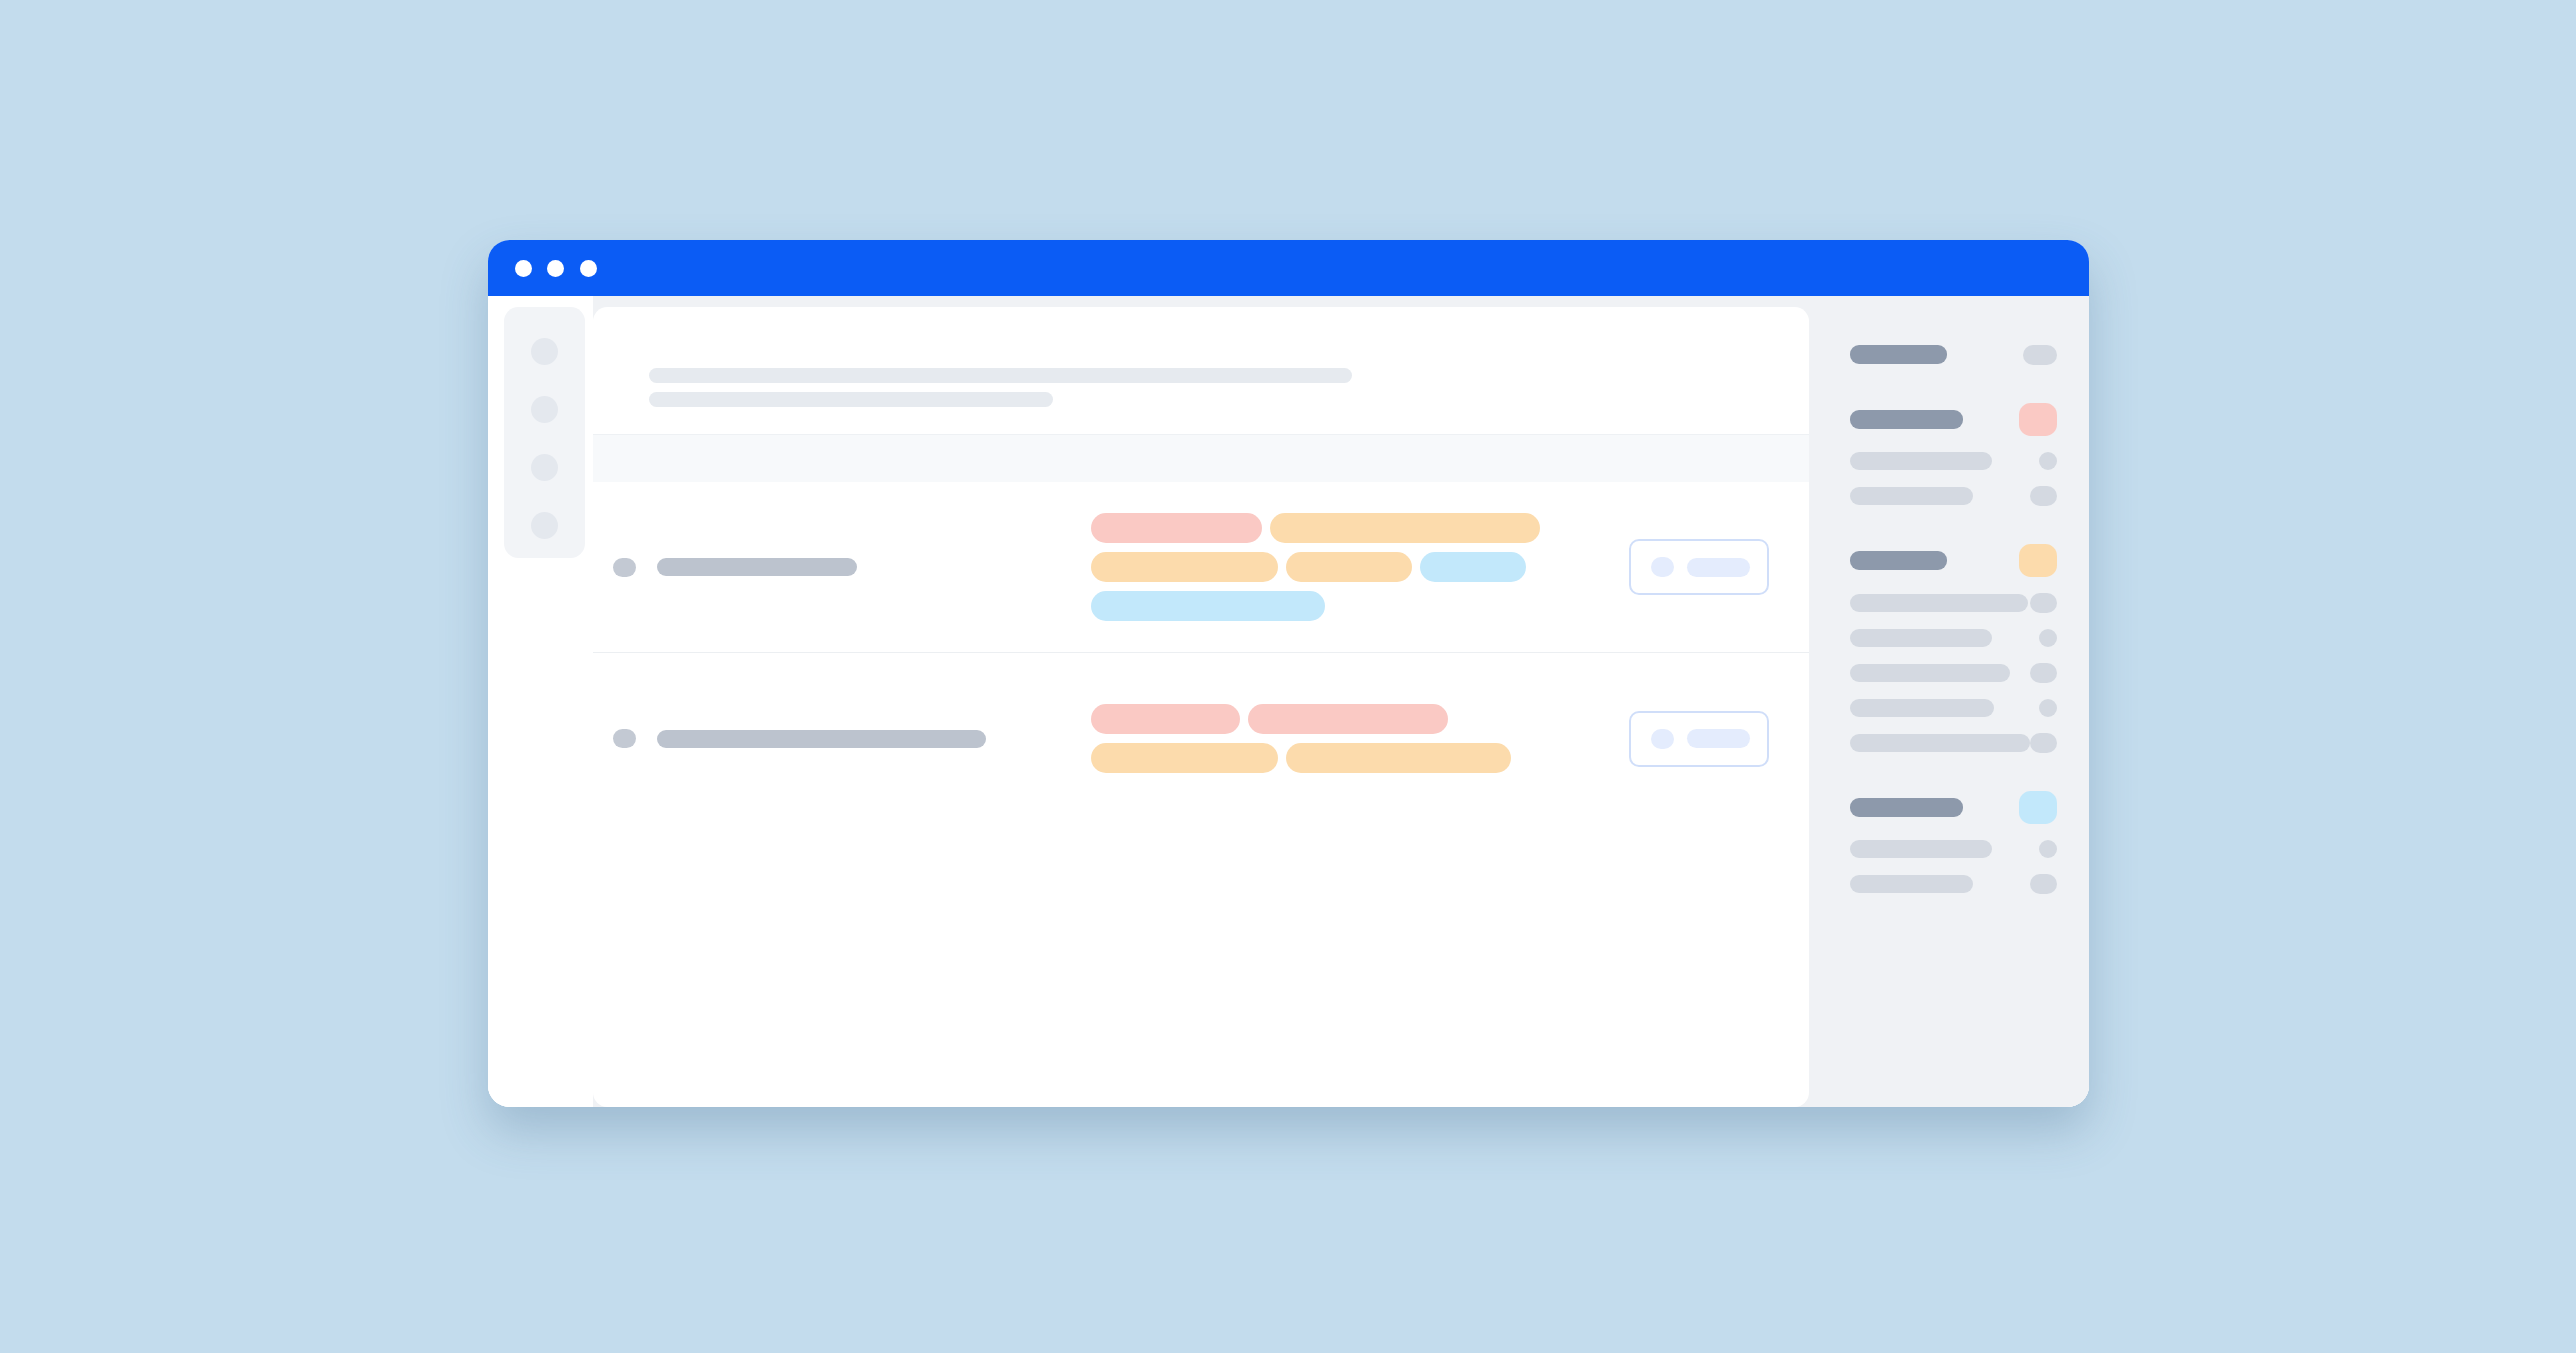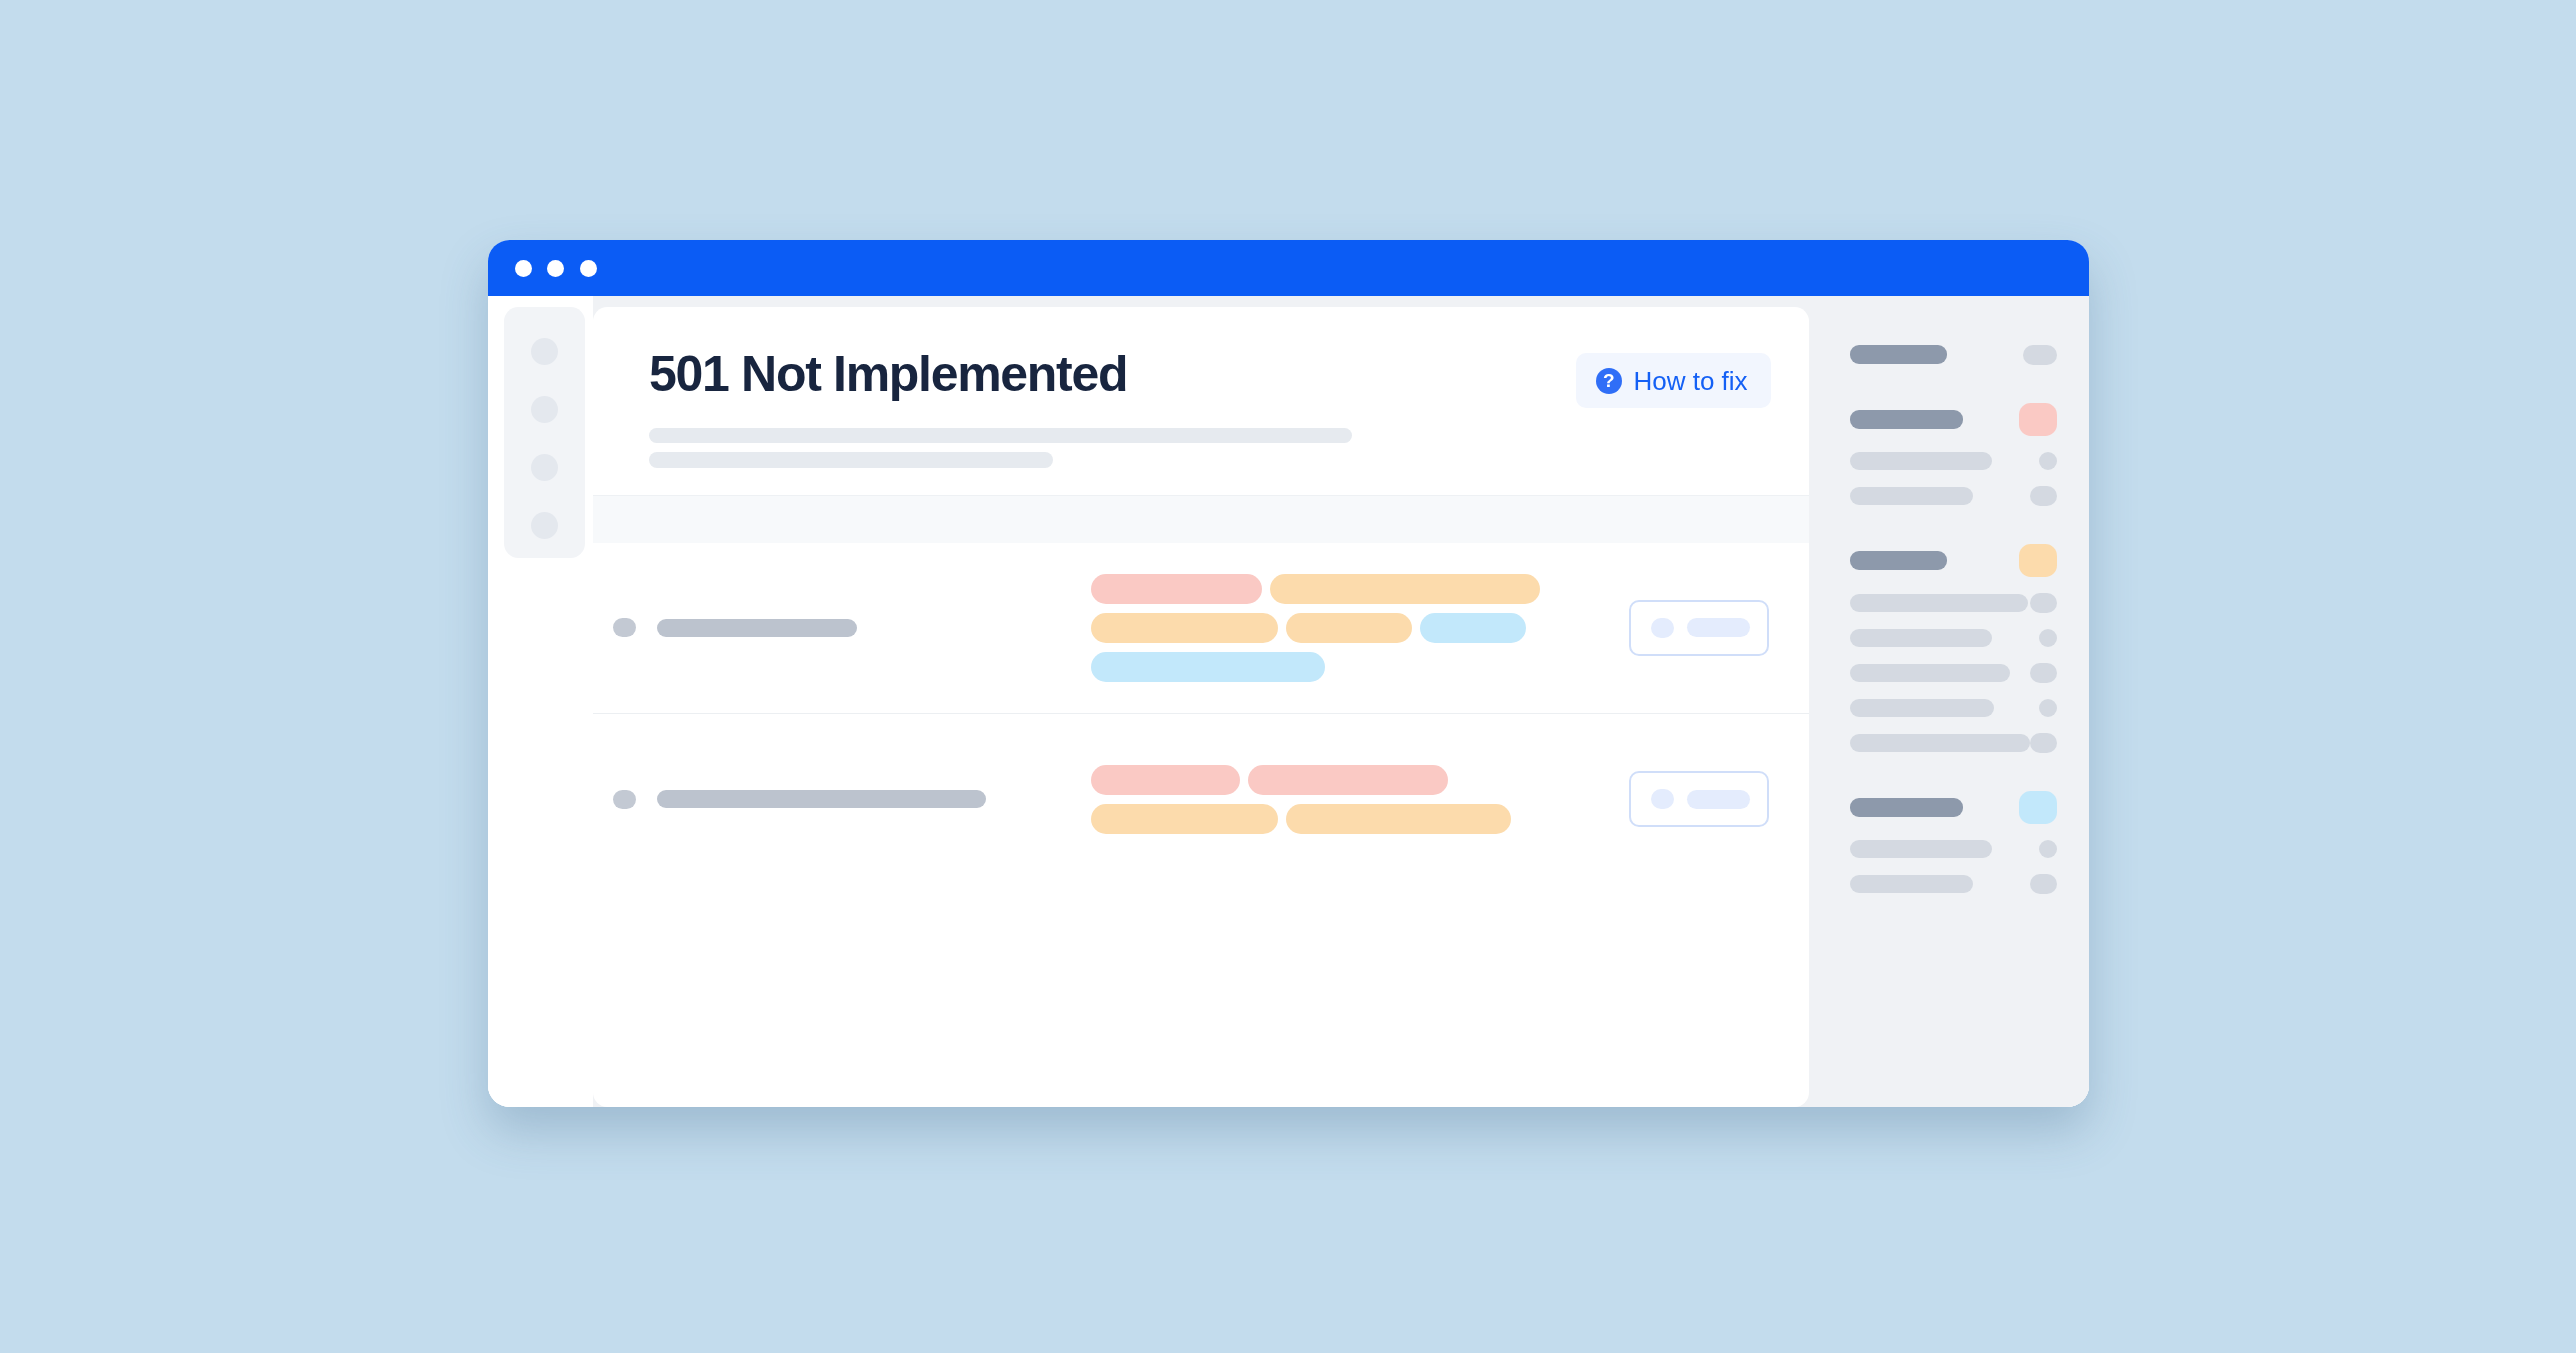--- a/index.html
+++ b/index.html
@@ -373,27 +373,20 @@
         <span class="rail-icon"></span>
         <span class="rail-icon"></span>
         <span class="rail-icon"></span>
       </div>
     </div>
 
     <div class="content">
 
       <div class="maincard">
         <div class="card-head">
-          <div class="head-row">
-            <h1 class="page-title">501 Not Implemented</h1>
-            <span class="howtofix">
-              <span class="q-icon">?</span>
-              <span class="howtofix-label">How to fix</span>
-            </span>
-          </div>
           <div class="skel-lines">
             <span class="skel-line" style="width:703px"></span>
             <span class="skel-line" style="width:404px"></span>
           </div>
         </div>
 
         <div class="band"></div>
 
         <div class="rowlist">
 

